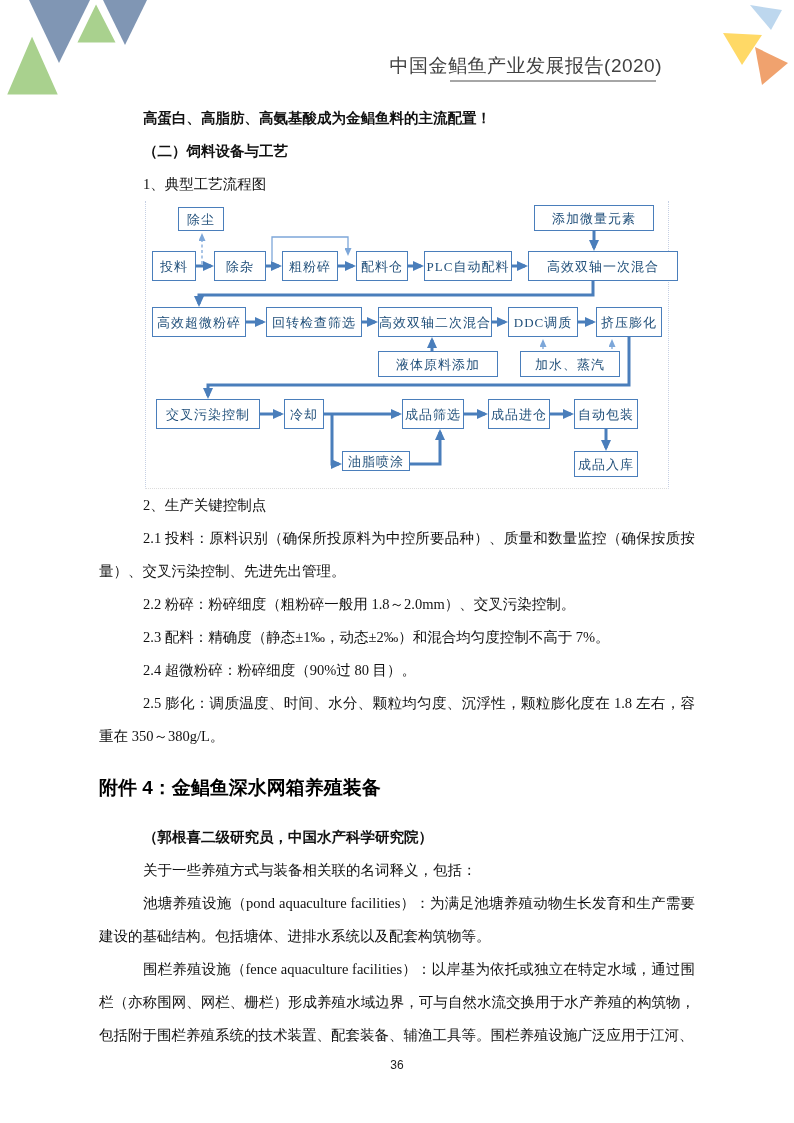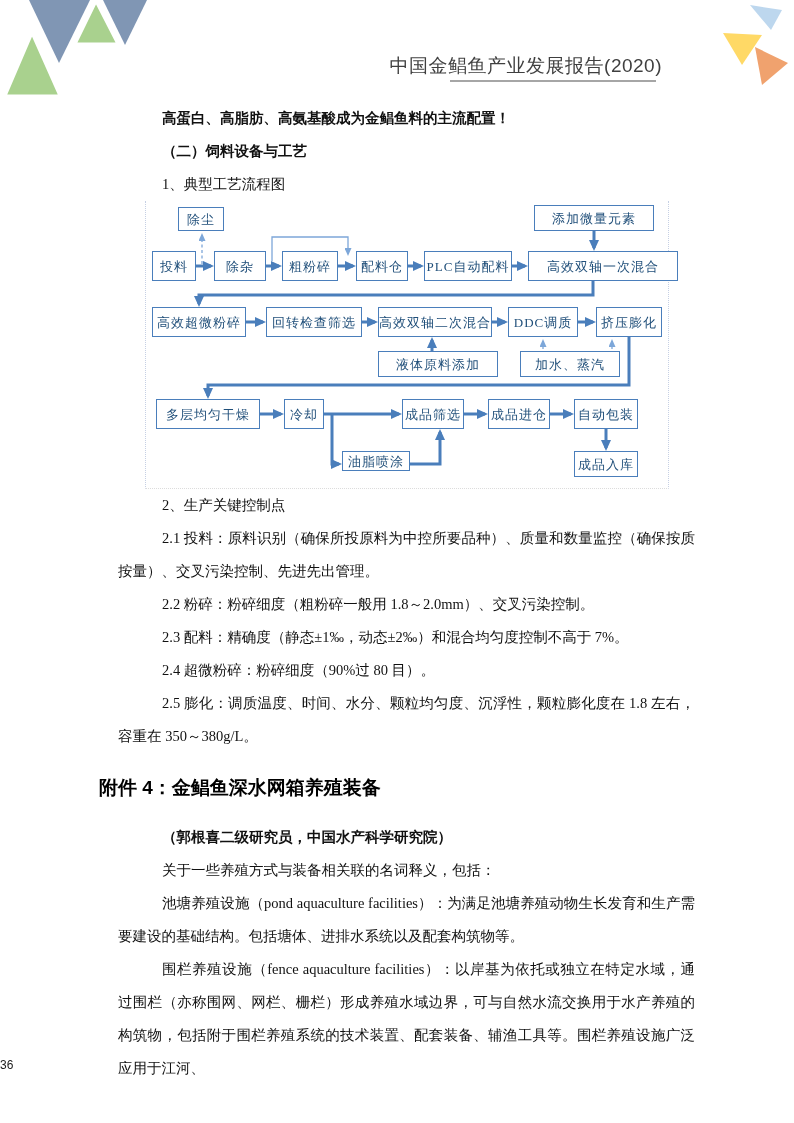--- a/index.html
+++ b/index.html
@@ -17,21 +17,21 @@
   }
   .header-rule {
     position:absolute; left:450px; top:80px; width:206px; height:2px;
     background:#a6a6a6;
   }
   .body-col {
     position:absolute; left:99px; top:102px; width:596px;
     font-size:14.5px; line-height:33px; text-align:justify;
     word-break:break-all;
   }
-  .body-col p { text-indent:44px;margin-left:19px; }
+  .body-col p { text-indent:44px; }
   .b { font-weight:bold; }
   .attach-title {
     font-family:"Liberation Sans","DejaVu Sans",sans-serif;
     font-size:19px; font-weight:700; line-height:38px;
     margin-top:16px; text-indent:0; color:#000; text-align:left;
   }
   .author { margin-top:14px; }
   
   .flowchart-wrap {
     position:relative; margin-left:46px; margin-top:0;
@@ -42,21 +42,21 @@
   .fc-canvas { position:absolute; left:6px; top:2px; width:512px; height:282px; }
   .fc-canvas svg { position:absolute; left:0; top:0; overflow:visible; }
   .fc-box {
     position:absolute; height:30px; background:#fff;
     border:1.5px solid #4a7ebb; color:#1f4e79;
     display:flex; align-items:center; justify-content:center;
     font-size:13px; letter-spacing:1px; white-space:nowrap;
     font-family:"Liberation Serif","DejaVu Serif",serif;
   }
   .page-num {
-    position:absolute; top:1058px; left:0; width:100%; 
+    position:absolute; top:1058px; left:0; width:100%; text-align:center;
     font-family:"Liberation Sans","DejaVu Sans",sans-serif;
     font-size:12px; color:#1a1a1a;
   }
 </style>
 </head>
 <body>
 
 <div class="page">
 
   <svg class="logo" style="left:0;top:0" width="160" height="100" viewBox="0 0 160 100">
@@ -135,21 +135,21 @@
 
         <div class="fc-box" style="left:0;top:104px;width:94px">高效超微粉碎</div>
         <div class="fc-box" style="left:114px;top:104px;width:96px">回转检查筛选</div>
         <div class="fc-box" style="left:226px;top:104px;width:114px">高效双轴二次混合</div>
         <div class="fc-box" style="left:356px;top:104px;width:70px">DDC调质</div>
         <div class="fc-box" style="left:444px;top:104px;width:66px">挤压膨化</div>
 
         <div class="fc-box" style="left:226px;top:148px;width:120px;height:26px">液体原料添加</div>
         <div class="fc-box" style="left:368px;top:148px;width:100px;height:26px">加水、蒸汽</div>
 
-        <div class="fc-box" style="left:4px;top:196px;width:104px">多层均匀干燥</div>
+        <div class="fc-box" style="left:4px;top:196px;width:104px">交叉污染控制</div>
         <div class="fc-box" style="left:132px;top:196px;width:40px">冷却</div>
         <div class="fc-box" style="left:250px;top:196px;width:62px">成品筛选</div>
         <div class="fc-box" style="left:336px;top:196px;width:62px">成品进仓</div>
         <div class="fc-box" style="left:422px;top:196px;width:64px">自动包装</div>
 
         <div class="fc-box" style="left:190px;top:248px;width:68px;height:20px">油脂喷涂</div>
         <div class="fc-box" style="left:422px;top:248px;width:64px;height:26px">成品入库</div>
       </div>
     </div>
 

